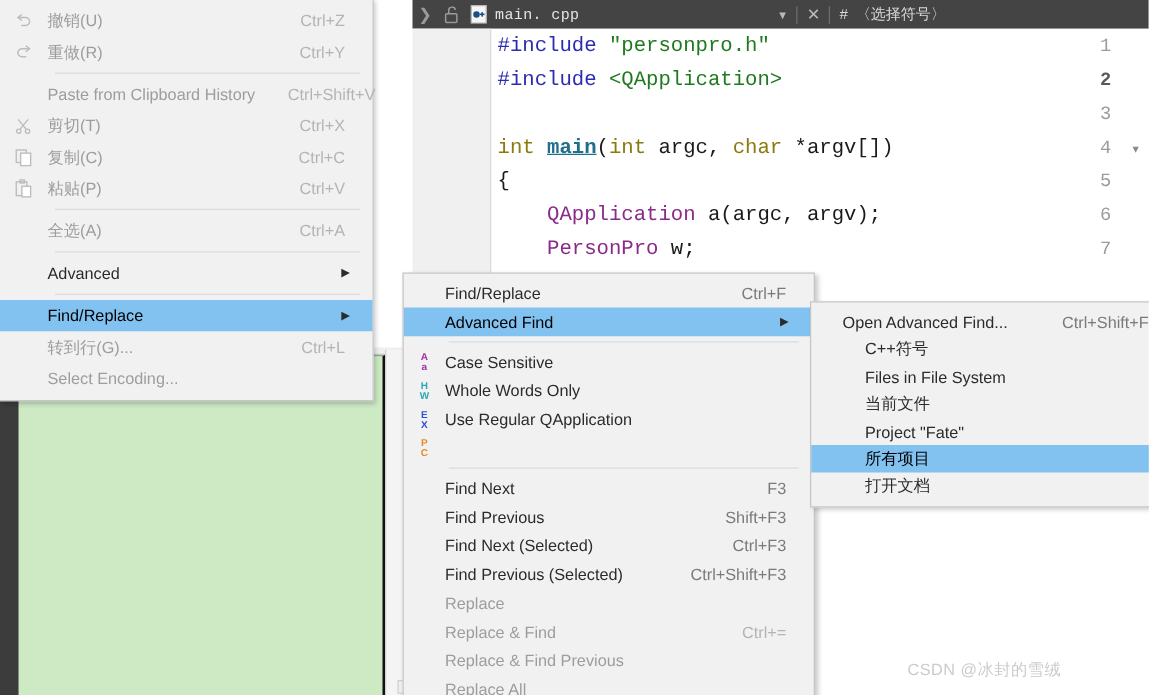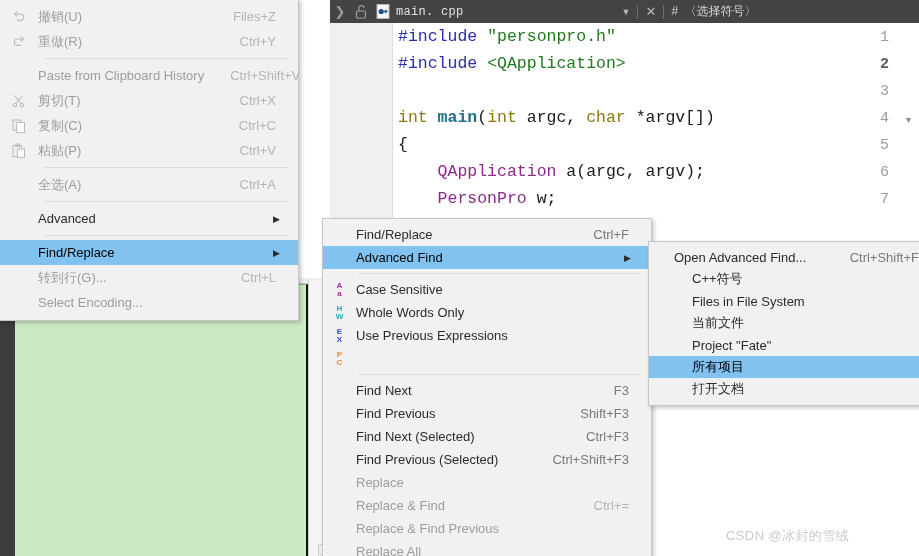--- a/index.html
+++ b/index.html
@@ -42,21 +42,21 @@
   .ln.cur { color:#5a5a5a; font-weight:bold; }
   .fold { position:absolute; right:8px; font-size:10px; color:#8a8a8a; }
   .code {
     position:absolute; left:68px; top:0; width:520px;
     font-family:"Liberation Mono","DejaVu Sans Mono",monospace;
     font-size:16.5px; line-height:27px; white-space:pre;
   }
   .c-pre { color:#2c2cb0; }
   .c-str { color:#1f7a1f; }
   .c-kw  { color:#8a7a10; }
-  .c-fn  { color:#1e6f8a; font-weight:bold; }
+  .c-fn  { color:#1e6f8a; font-weight:bold;text-decoration:underline; }
   .c-type{ color:#8a2a8a; }
   .c-pln { color:#1a1a1a; }
 
   
   .left-dark { position:absolute; left:0; top:283px; width:15px; height:273px; background:#3c3c3c; }
   .green-panel { position:absolute; left:15px; top:284px; width:293px; height:272px;
                  background:#cdeac4; border-right:2px solid #111; border-top:1px solid #8fae86;}
   .grey-gap { position:absolute; left:308px; top:280px; width:22px; height:276px; background:#f4f4f4;
               border-left:1px solid #d0d0d0;}
   .grey-gap-top { position:absolute; left:0; top:278px; width:330px; height:6px; background:#efefef;
@@ -172,21 +172,21 @@
 
   <div class="menu" id="menu1">
       <div class="mi disabled">
         <span class="ic">
           <svg width="16" height="16" viewBox="0 0 16 16">
             <path d="M4 5 H9.5 a3.2 3.2 0 0 1 0 6.4 H6" fill="none" stroke="#bdbdbd" stroke-width="1.2"></path>
             <path d="M6.4 2.6 L3.4 5 L6.4 7.4" fill="none" stroke="#bdbdbd" stroke-width="1.2"></path>
           </svg>
         </span>
         <span class="lbl">撤销(U)</span>
-        <span class="acc">Files+Z</span>
+        <span class="acc">Ctrl+Z</span>
       </div>
       <div class="mi disabled">
         <span class="ic">
           <svg width="16" height="16" viewBox="0 0 16 16">
             <path d="M12 5 H6.5 a3.2 3.2 0 0 0 0 6.4 H10" fill="none" stroke="#bdbdbd" stroke-width="1.2"></path>
             <path d="M9.6 2.6 L12.6 5 L9.6 7.4" fill="none" stroke="#bdbdbd" stroke-width="1.2"></path>
           </svg>
         </span>
         <span class="lbl">重做(R)</span>
         <span class="acc">Ctrl+Y</span>
@@ -288,21 +288,21 @@
         </span>
         <span class="lbl">Whole Words Only</span>
       </div>
       <div class="mi">
         <span class="ic">
           <span class="twoletter" style="color: rgb(42, 79, 216);">
             <span>E</span>
             <span>X</span>
           </span>
         </span>
-        <span class="lbl">Use Previous Expressions</span>
+        <span class="lbl">Use Regular QApplication</span>
       </div>
       <div class="mi">
         <span class="ic">
           <span class="twoletter" style="color: rgb(232, 137, 42);">
             <span>P</span>
             <span>C</span>
           </span>
         </span>
       </div>
       <div class="sep"></div>

